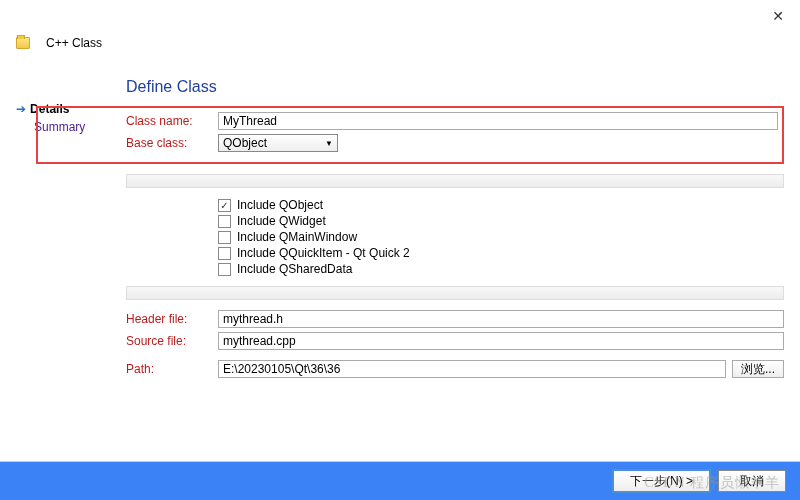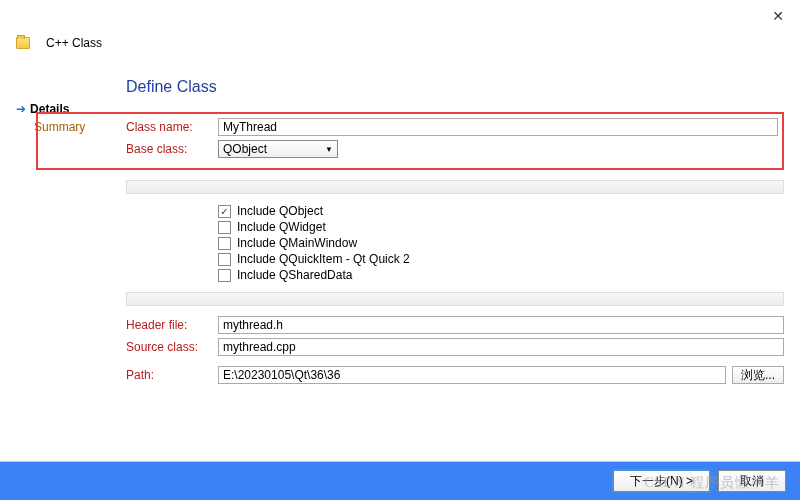--- a/index.html
+++ b/index.html
@@ -6,23 +6,23 @@
 body { font-family: "Microsoft YaHei", SimSun, Arial, sans-serif; font-size: 12px; background: #fff; color: #000; width: 800px; height: 500px; position: relative; overflow: hidden; }
 .close-x { position: absolute; top: 8px; right: 16px; font-size: 14px; cursor: pointer; color: #333; }
 .title-row { display: flex; align-items: center; gap: 16px; padding: 36px 0 0 16px; }
 .folder-icon { width: 14px; height: 12px; background: linear-gradient(#fce38a, #f5c842); border: 1px solid #d4a530; border-radius: 1px; position: relative; }
 .folder-icon::before { content: ""; position: absolute; top: -3px; left: 0; width: 6px; height: 3px; background: #f5c842; border: 1px solid #d4a530; border-bottom: none; }
 .main-wrap { display: flex; padding: 28px 16px 0 16px; }
 .sidebar { width: 110px; padding-top: 24px; }
 .side-item { display: flex; align-items: center; gap: 4px; margin-bottom: 4px; font-size: 12px; }
 .arrow-icon { color: #1a6fd6; font-size: 12px; }
 .side-active { font-weight: bold; color: #000; }
-.side-inactive { color: #a16207; padding-left: 18px; }
+.side-inactive { color: #4c1d95; padding-left: 18px; }
 .content { flex: 1; }
-.section-title { color: #2040a0; font-size: 16px; font-weight: normal; margin-bottom: 16px; font-family: Arial; }
+.section-title { color: #2040a0; font-size: 16px; font-weight: normal; margin-bottom: 10px; font-family: Arial; }
 .form-row { display: flex; align-items: center; margin-bottom: 4px; }
 .form-label { width: 92px; color: #b91c1c; flex-shrink: 0; }
 .text-input { flex: 1; border: 1px solid #aaa; background: #fff; padding: 1px 4px; font-size: 12px; height: 18px; font-family: inherit; }
 .select-box { width: 120px; border: 1px solid #888; background: linear-gradient(#fff, #eee); padding: 0 4px; font-size: 12px; height: 18px; display: flex; align-items: center; justify-content: space-between; cursor: pointer; }
 .select-arrow { font-size: 8px; }
 .highlight-box { border: 2px solid #e74040; padding: 4px 4px 6px 88px; margin-left: -90px; margin-bottom: 10px; }
 .sep-bar { height: 14px; background: linear-gradient(#f8f8f8, #ececec); border: 1px solid #ddd; margin: 8px 0 10px 0; }
 .checkbox-list { padding-left: 92px; margin-bottom: 10px; }
 .check-row { display: flex; align-items: center; gap: 6px; margin-bottom: 2px; }
 .checkbox { width: 13px; height: 13px; border: 1px solid #888; background: #fff; display: flex; align-items: center; justify-content: center; font-size: 10px; color: #333; cursor: pointer; }
@@ -96,21 +96,21 @@
         </div>
       </div>
 
     <div class="sep-bar"></div>
 
     <div class="file-row">
       <span class="form-label">Header file:</span>
       <input class="text-input" value="mythread.h" style="">
     </div>
     <div class="file-row">
-      <span class="form-label">Source class:</span>
+      <span class="form-label">Source file:</span>
       <input class="text-input" value="mythread.cpp" style="">
     </div>
     <div class="file-row" style="margin-top:10px;">
       <span class="form-label">Path:</span>
       <input class="text-input" value="E:\20230105\Qt\36\36" style="">
       <button class="browse-btn">浏览...</button>
     </div>
   </div>
 </div>
 

